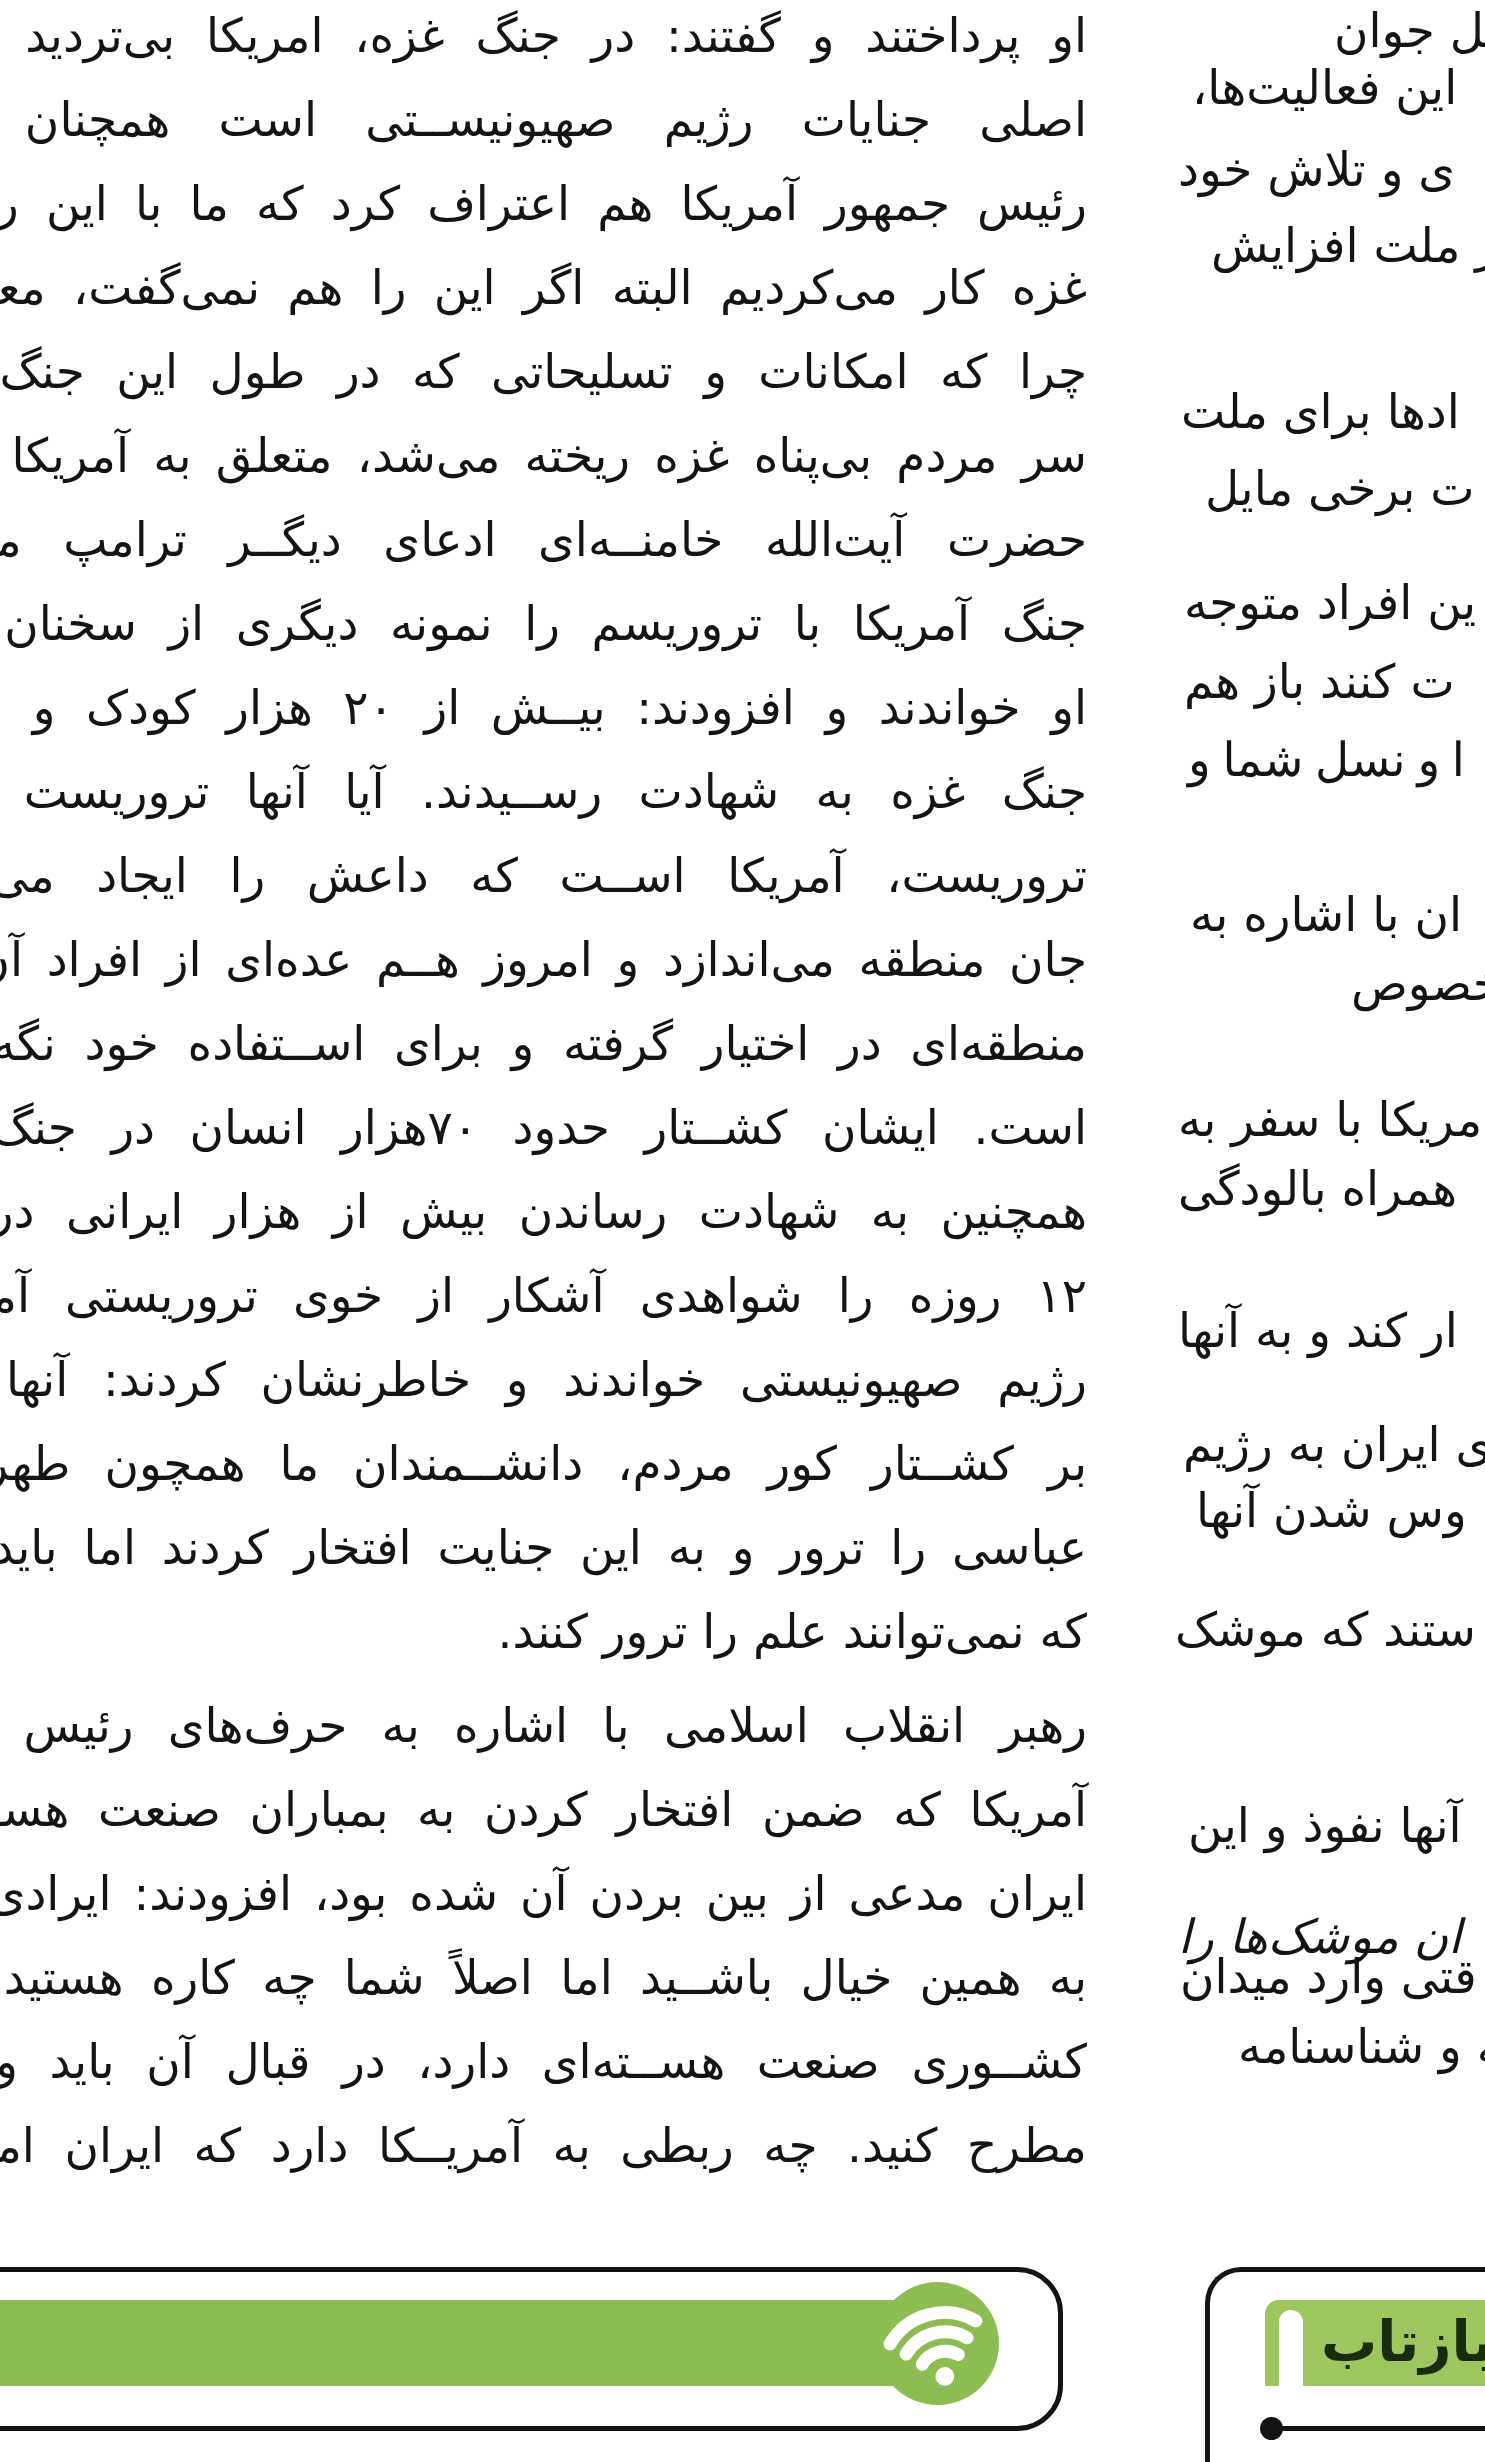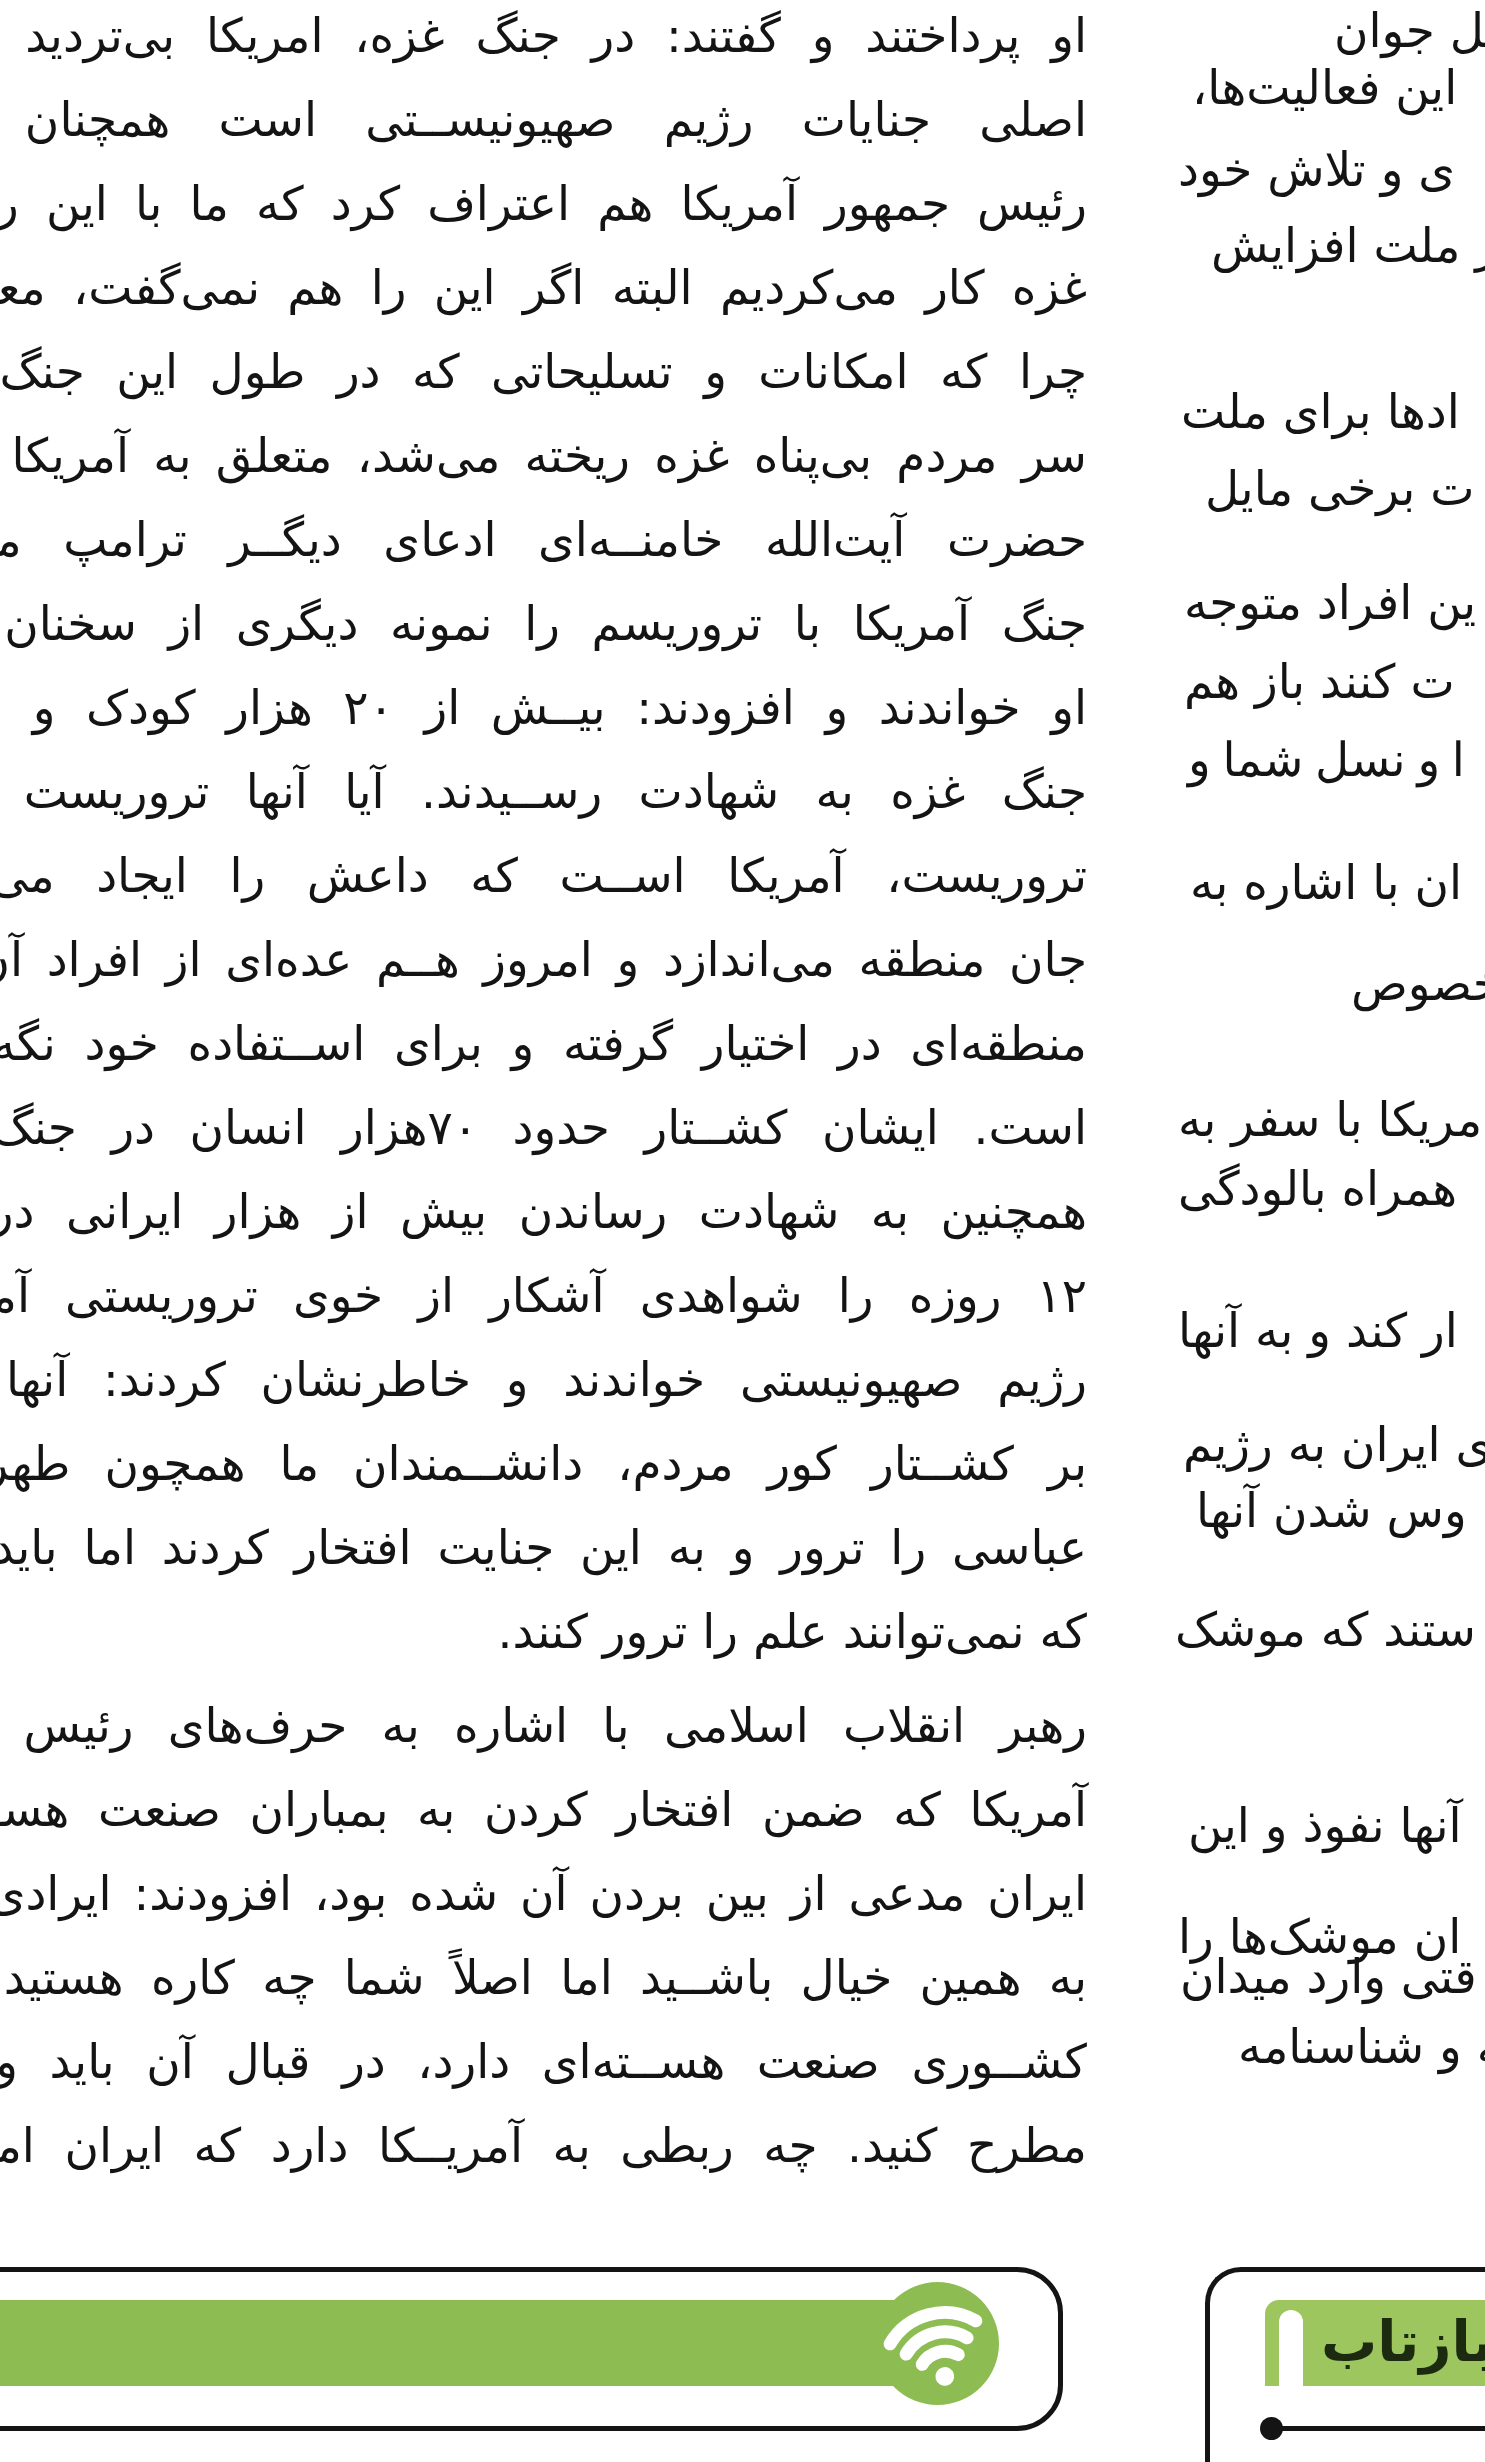--- a/index.html
+++ b/index.html
@@ -153,30 +153,30 @@
 <div>
   <div class="sl" style="left:1334px; top:0px;">و نســــل جوان</div>
   <div class="sl" style="left:1173px; top:57px;margin-left:19px;">این فعالیت‌ها،</div>
   <div class="sl" style="left:1178px; top:139px;">ی و تلاش خود</div>
   <div class="sl" style="left:1211px; top:215px;">ار ملت افزایش</div>
   <div class="sl" style="left:1181px; top:381px;">ادها برای ملت</div>
   <div class="sl" style="left:1205px; top:458px;">ت برخی مایل</div>
   <div class="sl" style="left:1184px; top:572px;">ین افراد متوجه</div>
   <div class="sl" style="left:1184px; top:651px;">ت کنند باز هم</div>
   <div class="sl" style="left:1188px; top:730px;font-family:Liberation Serif, serif;">ا و نسل شما و</div>
-  <div class="sl" style="left:1190px; top:852px;">ان با اشاره به</div>
+  <div class="sl" style="left:1190px; top:884px;">ان با اشاره به</div>
   <div class="sl" style="left:1351px; top:953px;">کا درخصوص</div>
   <div class="sl" style="left:1178px; top:1089px;">مریکا با سفر به</div>
   <div class="sl" style="left:1178px; top:1158px;">همراه بالودگی</div>
   <div class="sl" style="left:1178px; top:1300px;">ار کند و به آنها</div>
   <div class="sl" style="left:1183px; top:1414px;">ی ایران به رژیم</div>
   <div class="sl" style="left:1196px; top:1480px;">وس شدن آنها</div>
   <div class="sl" style="left:1175px; top:1599px;">ستند که موشک</div>
   <div class="sl" style="left:1188px; top:1747px;margin-top:48px;">آنها نفوذ و این</div>
-  <div class="sl" style="left:1178px; top:1906px;">ان موشک‌ها را</div>
+  <div class="sl" style="left:1178px; top:1906px;font-style:italic;">ان موشک‌ها را</div>
   <div class="sl" style="left:1238px; top:1988px;margin-top:28px;">خته و شناسنامه</div>
   <div class="sl" style="left:1180px; top:1946px;">قتی وارد میدان</div>
 </div>
 
 <div class="podcast-pill"></div>
 <div class="podcast-band"></div>
 <div class="podcast-circle">
   <svg width="117" height="117" viewBox="0 0 100 100">
     <g transform="rotate(-15 50 55)" fill="none" stroke="#ffffff" stroke-width="11" stroke-linecap="round">
       <circle cx="50" cy="79" r="8" fill="#ffffff" stroke="none"></circle>

